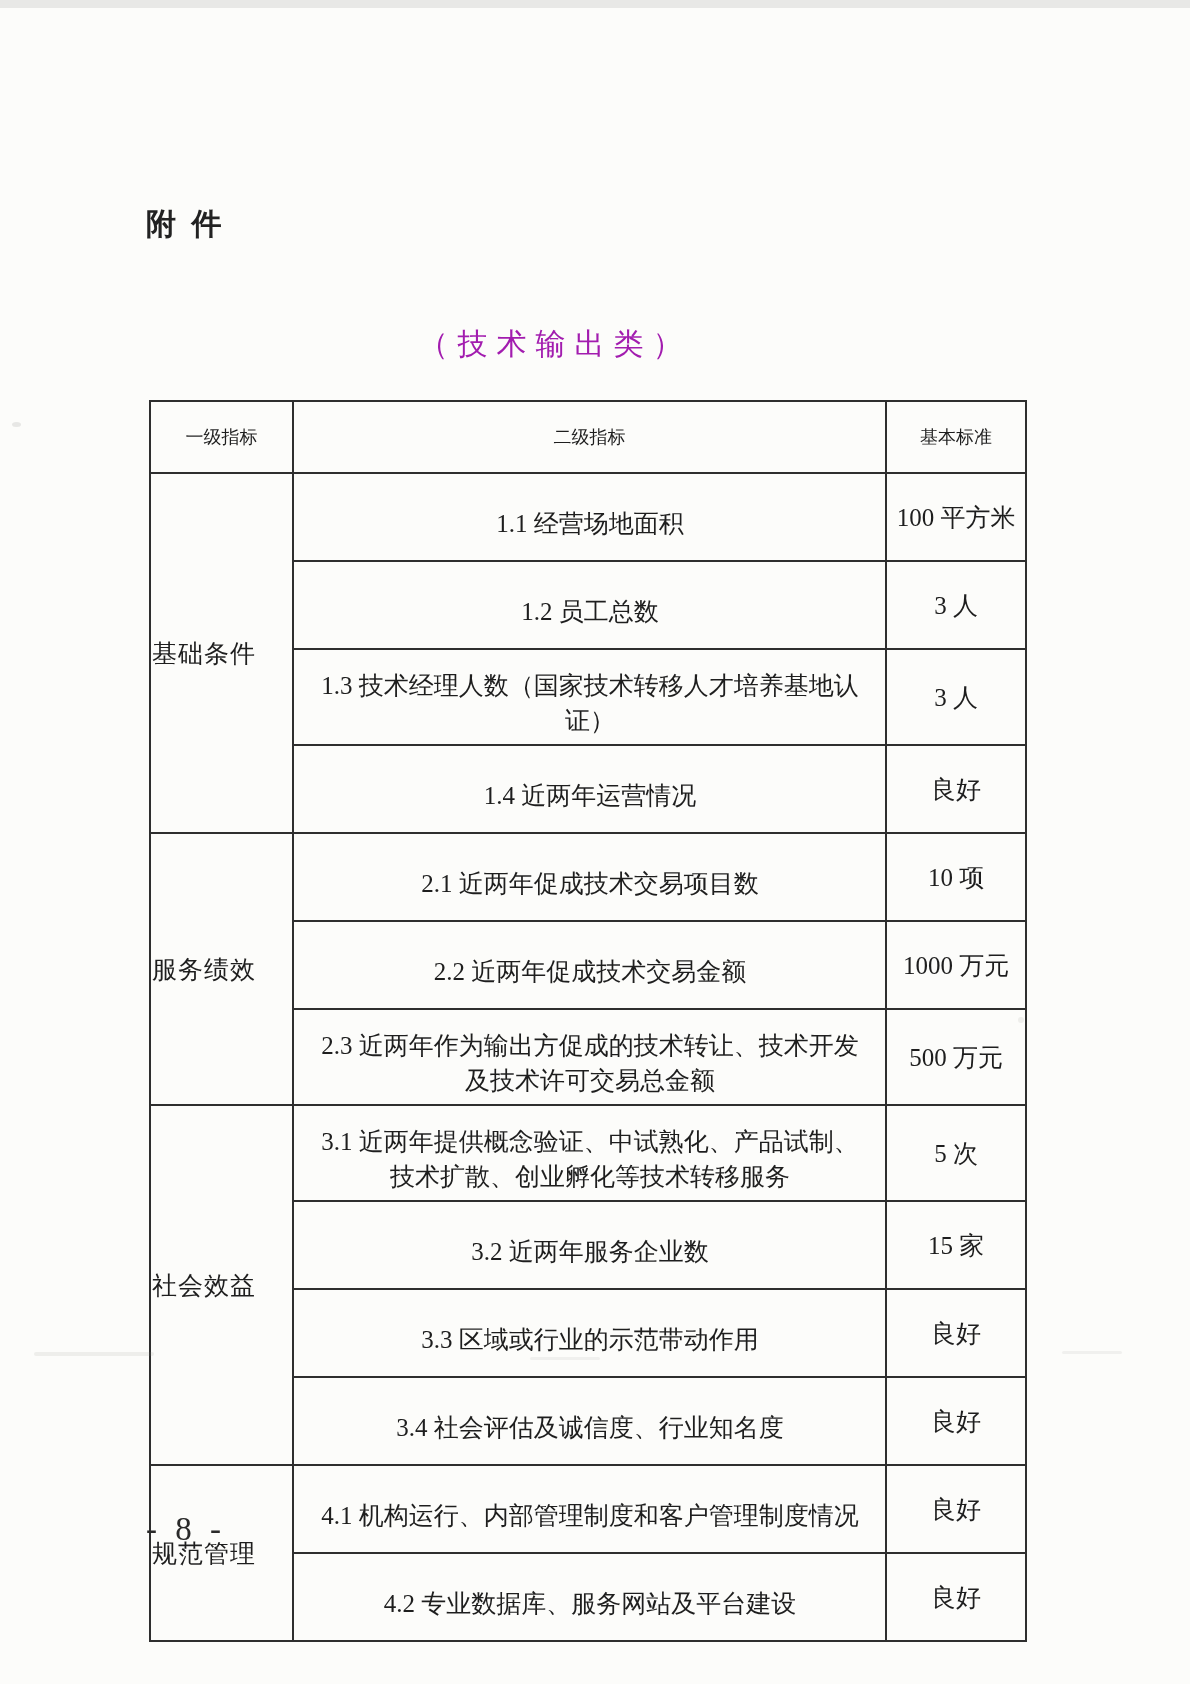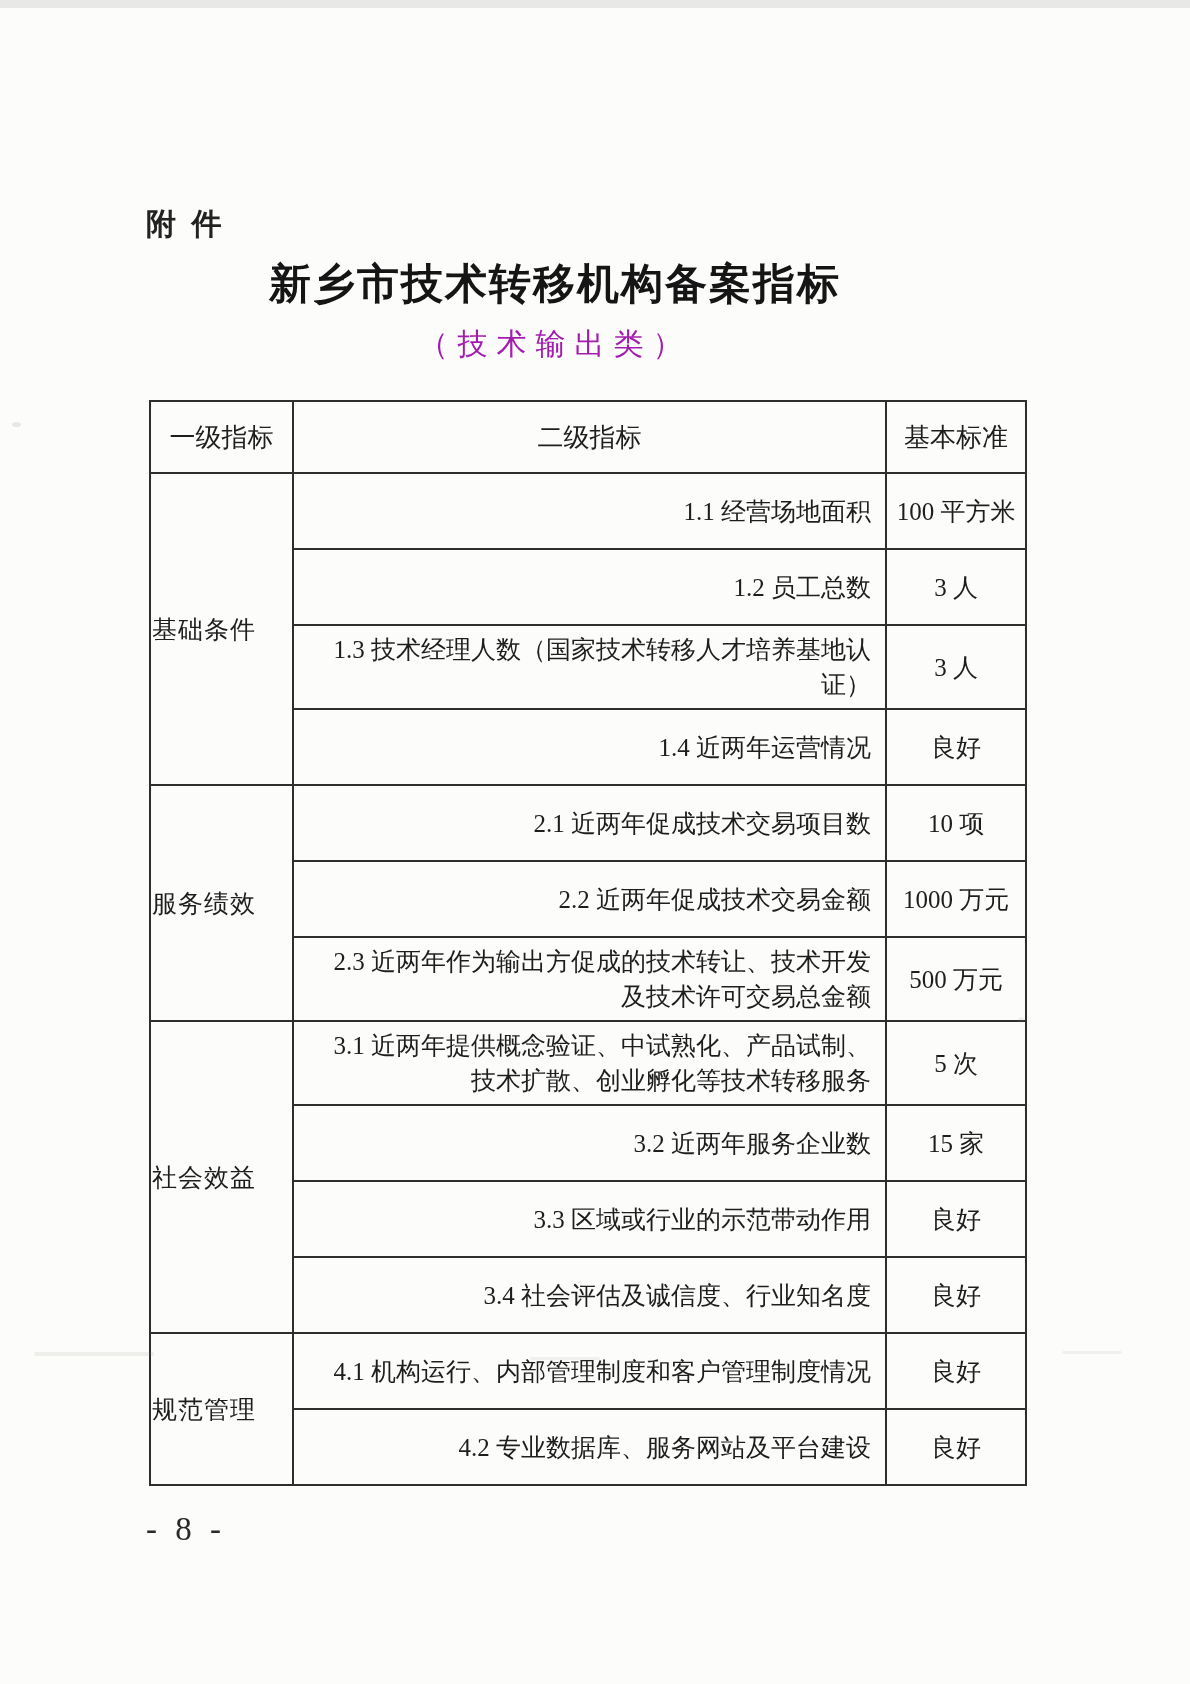--- a/index.html
+++ b/index.html
@@ -63,33 +63,33 @@
   .indicator-table th,
   .indicator-table td {
     border: 2px solid #2e2e2e;
     vertical-align: middle;
     font-weight: normal;
     line-height: 35px;
   }
   .indicator-table th {
     height: 68px;
     text-align: center;
-    font-size: 26px;
+    font-size: 18px;
   }
   .col-group   { width: 143px; }
   .col-ind     { width: 593px; }
   .col-std     { width: 140px; }
   .group-cell {
     text-align: left;
     letter-spacing: 1px;
   }
   .indicator-cell {
     height: 62px;
-    text-align: right;
-    padding: 6px 14px 6px 15px;
+    text-align: center;
+    padding: 18px 14px 6px 15px;
   }
   .standard-cell {
     text-align: center;
     padding: 4px 4px;
   }
   .page-number {
     position: absolute;
     left: 146px;
     top: 1503px;
     font-size: 33px;
@@ -108,21 +108,20 @@
   .speck-2  { left: 1018px;top: 1009px; width: 6px;  height: 6px; opacity: 0.12; }
   .speck-3  { left: 1062px;top: 1343px; width: 60px; height: 3px; opacity: 0.10; border-radius: 2px; }
 </style>
 </head>
 <body>
 
 <div class="page">
 
   <div class="attachment-label">附 件</div>
 
-  <div class="doc-title">新乡市技术转移机构备案指标</div>
 
   <div class="doc-subtitle">（技术输出类）</div>
 
   <div class="table-wrap">
     <table class="indicator-table">
       <colgroup>
         <col class="col-group">
         <col class="col-ind">
         <col class="col-std">
       </colgroup>

